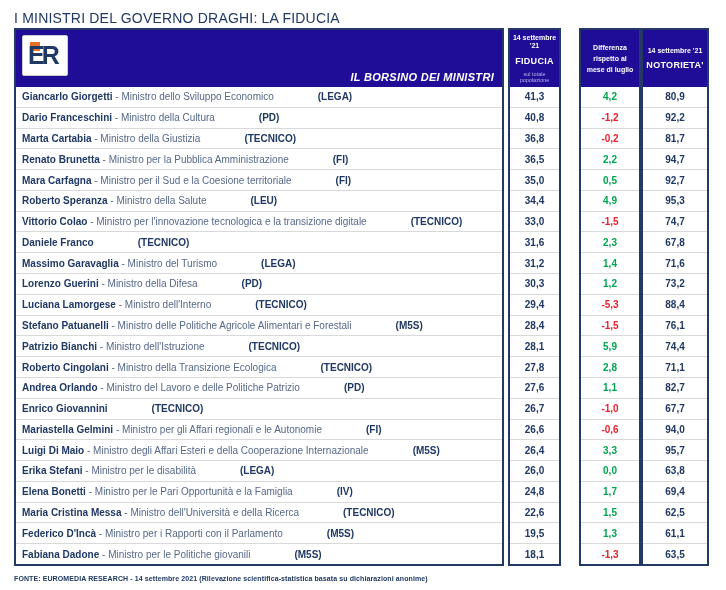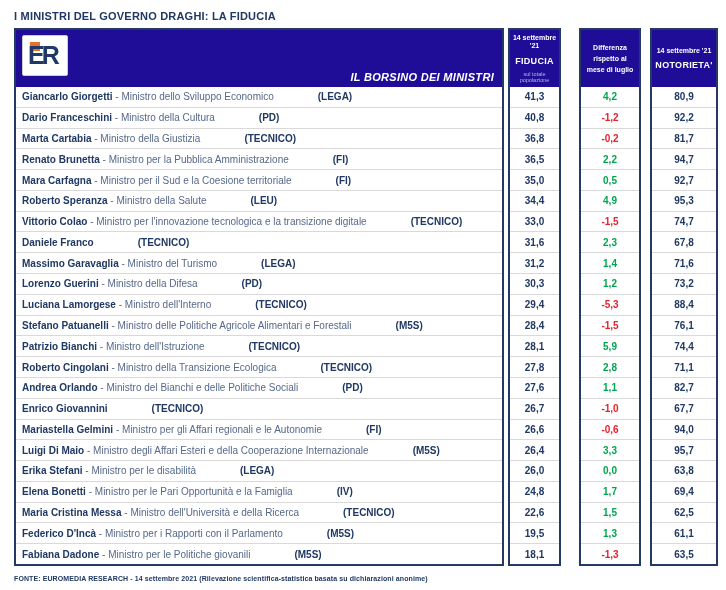--- a/index.html
+++ b/index.html
@@ -4,36 +4,36 @@
 <style>
   * { box-sizing: border-box; margin: 0; padding: 0; }
   html, body { background: #ffffff; }
   body {
     width: 726px; height: 590px;
     font-family: "Liberation Sans", sans-serif;
     position: relative; overflow: hidden;
   }
   .page-title {
     position: absolute; left: 14px; top: 10px;
-    font-size: 11px; font-weight: bold; letter-spacing: .2px;
+    font-size: 14px; font-weight: normal; letter-spacing: .2px;
     color: var(--navy_text);
   }
   .table-wrap {
     position: absolute; left: 14px; top: 28px;
     display: flex; align-items: stretch;
   }
   .colbox {
     border: 2px solid var(--box_border);
     background: #ffffff;
     display: flex; flex-direction: column;
   }
   .col-names    { width: 490px; }
   .col-fiducia  { width: 53px; margin-left: 4px; }
   .col-diff     { width: 62px; margin-left: 18px; }
-  .col-notorieta{ width: 68px; margin-left: 9px; }
+  .col-notorieta{ width: 68px; }
 
   .colhead {
     height: 57px; flex: 0 0 57px;
     background: var(--header_bg);
     color: #ffffff; position: relative;
     display: flex; flex-direction: column;
     align-items: center; justify-content: center;
     text-align: center;
   }
   .names-head { align-items: flex-start; }
@@ -162,21 +162,21 @@
           <span class="m-role">Ministro dell'Istruzione</span>
           <span class="m-party">(TECNICO)</span>
         </div>
         <div class="row name-row">
           <span class="m-name">Roberto Cingolani</span>
           <span class="m-role">Ministro della Transizione Ecologica</span>
           <span class="m-party">(TECNICO)</span>
         </div>
         <div class="row name-row">
           <span class="m-name">Andrea Orlando</span>
-          <span class="m-role">Ministro del Bianchi e delle Politiche Sociali</span>
+          <span class="m-role">Ministro del Lavoro e delle Politiche Patrizio</span>
           <span class="m-party">(PD)</span>
         </div>
         <div class="row name-row">
           <span class="m-name">Enrico Giovannini</span>
           <span class="m-party">(TECNICO)</span>
         </div>
         <div class="row name-row">
           <span class="m-name">Mariastella Gelmini</span>
           <span class="m-role">Ministro per gli Affari regionali e le Autonomie</span>
           <span class="m-party">(FI)</span>

